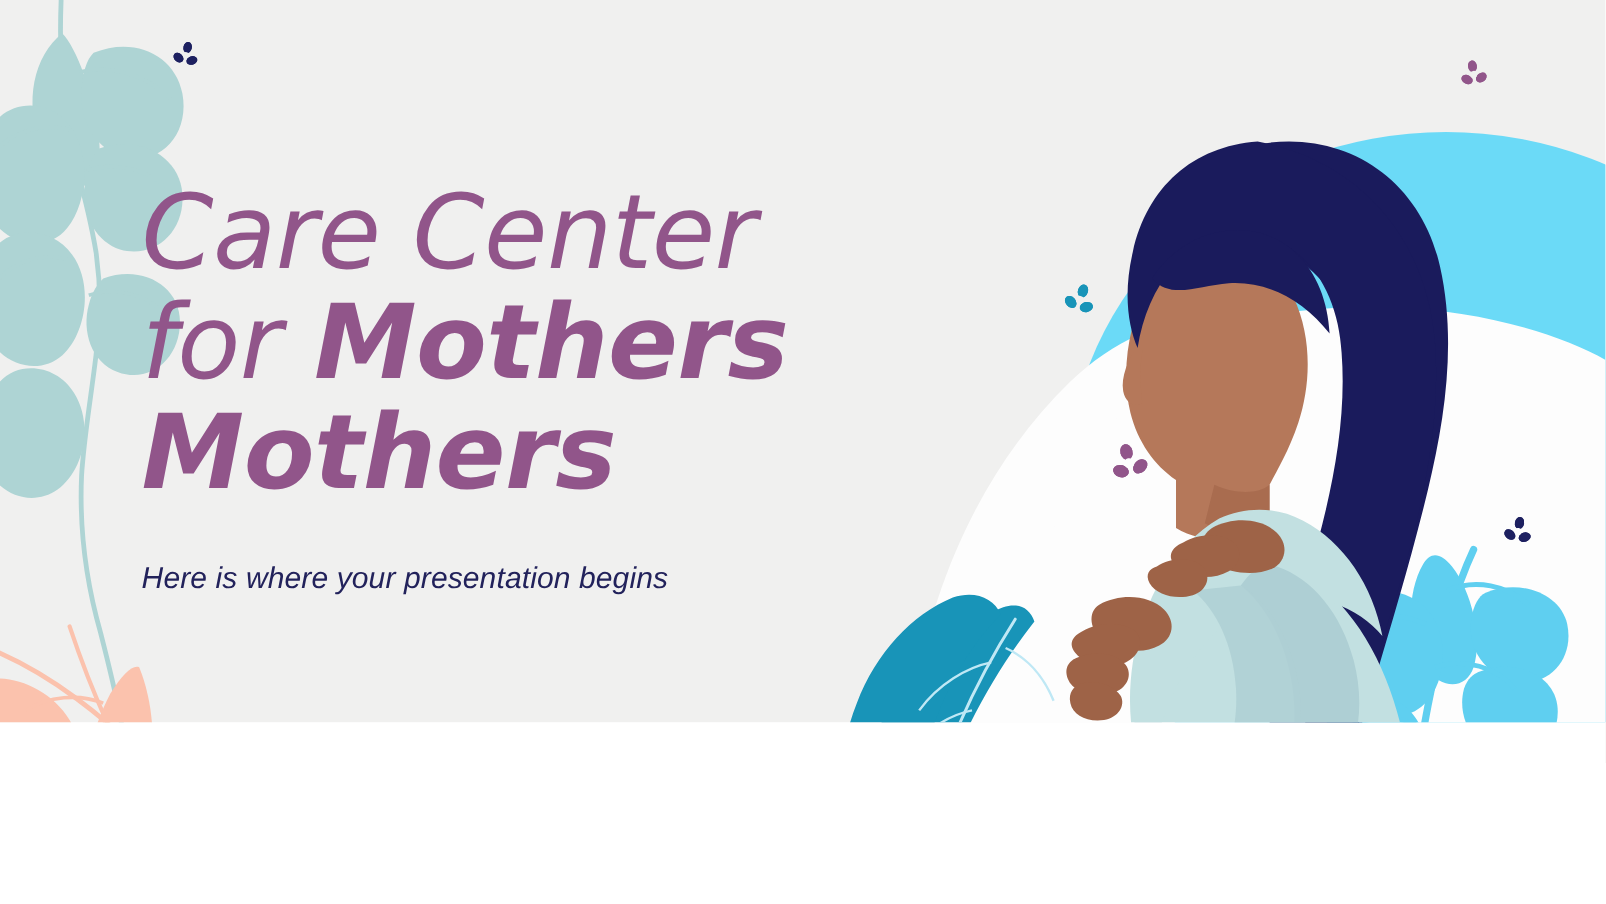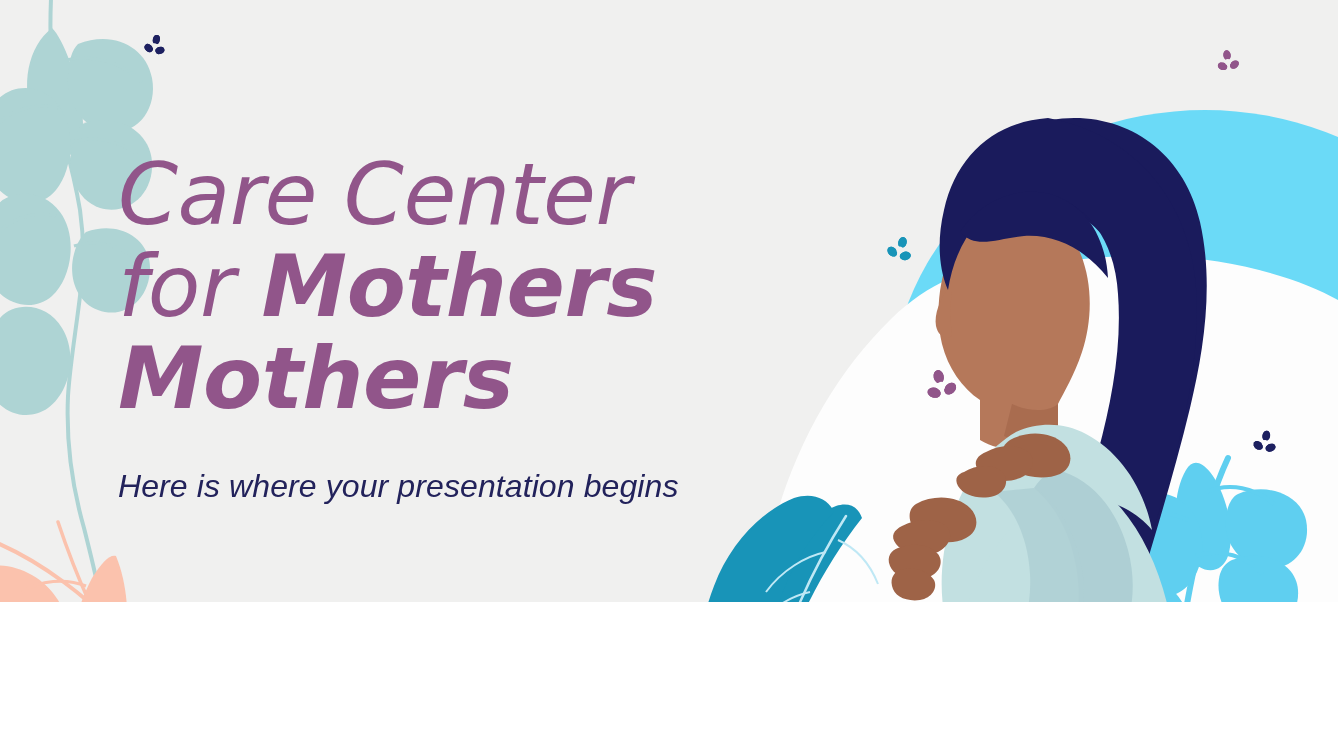--- a/index.html
+++ b/index.html
@@ -45,21 +45,21 @@
     font-weight: 300;
   }
   #slide-title .bold {
     font-weight: 700;
   }
   #slide-subtitle {
     margin: 0;
     padding-top: 44px;
     color: #22225B;
     font-family: "Liberation Sans", sans-serif;
-    font-size: 32px;
+    font-size: 25px;
     font-weight: 400;
     letter-spacing: 0.1px;
   }
 </style>
 </head>
 <body>
 
 <div id="slide">
 
   <svg class="layer" viewBox="0 0 1338 753" preserveAspectRatio="none" style="z-index:1;">

